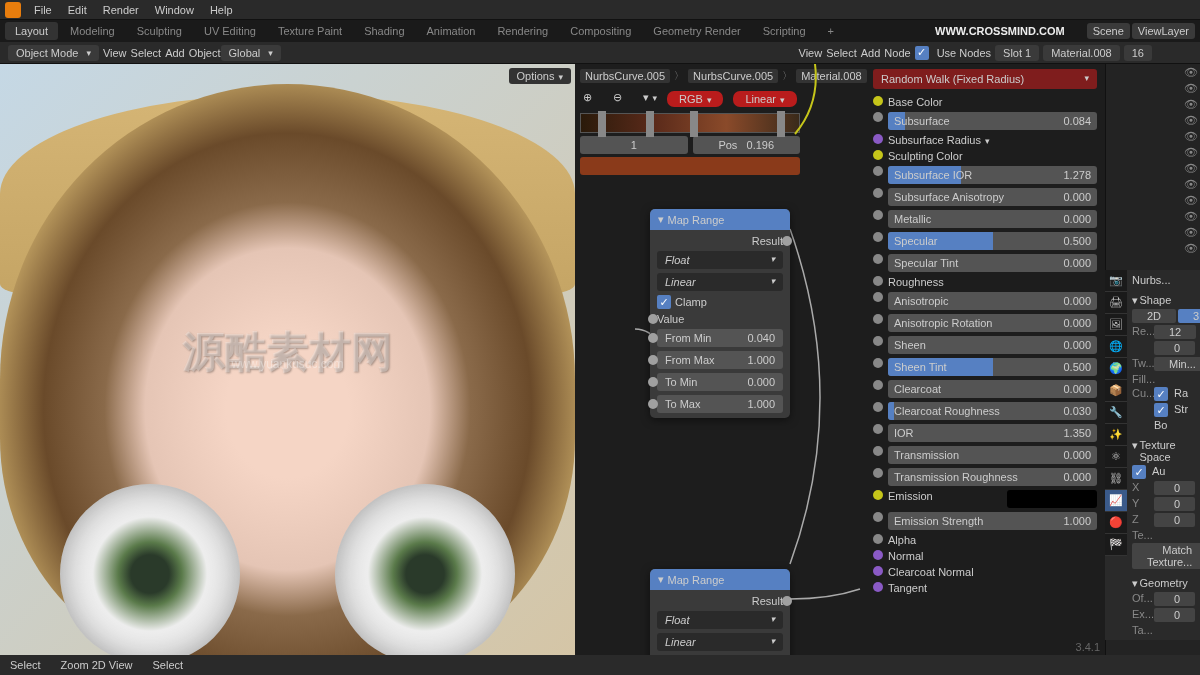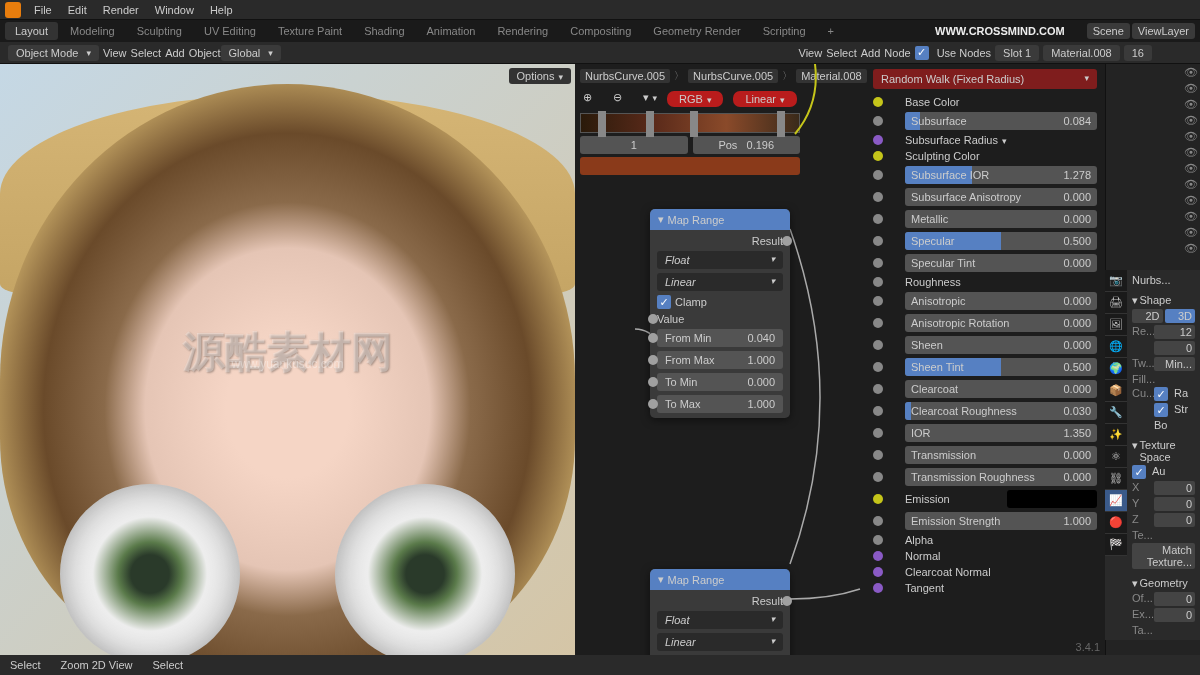--- a/index.html
+++ b/index.html
@@ -40,39 +40,39 @@
 .node-row{display:flex;align-items:center;padding:2px 4px;position:relative;}
 .node-row.right{justify-content:flex-end;}
 .node-field{background:#545454;padding:3px 8px;border-radius:3px;display:flex;justify-content:space-between;flex:1;}
 .node-select{background:#2a2a2a;padding:3px 8px;border-radius:3px;flex:1;display:flex;justify-content:space-between;font-style:italic;}
 .checkbox{width:14px;height:14px;background:#5680c2;border-radius:2px;display:inline-flex;align-items:center;justify-content:center;margin-right:4px;color:#fff;}
 .socket{width:10px;height:10px;border-radius:50%;position:absolute;}
 .socket.out{right:-5px;background:#a0a0a0;}
 .socket.in{left:-5px;background:#a0a0a0;}
 .principled{position:absolute;right:0;top:0;width:240px;}
 .p-header{background:#7f1d1d;padding:4px 8px;border-radius:3px;margin:5px 8px;display:flex;justify-content:space-between;}
-.p-row{display:flex;align-items:center;padding:2px 8px;gap:22px;position:relative;}
+.p-row{display:flex;align-items:flex-start;padding:2px 8px;gap:5px;position:relative;}
 .p-dot{width:10px;height:10px;border-radius:50%;background:#888;flex-shrink:0;}
 .p-dot.yellow{background:#c5c51a;}
 .p-dot.purple{background:#8a5ac5;}
 .p-label{flex:1;}
 .p-slider{flex:1;background:#545454;border-radius:3px;padding:3px 6px;display:flex;justify-content:space-between;position:relative;overflow:hidden;}
 .p-slider .fill{position:absolute;left:0;top:0;bottom:0;background:#5680c2;z-index:0;}
 .p-slider span{position:relative;z-index:1;}
 .p-color{width:90px;height:18px;background:#000;border-radius:3px;}
 .outliner{width:95px;background:#232323;border-left:1px solid #111;}
 .outliner-row{display:flex;align-items:center;justify-content:flex-end;padding:2px 4px;gap:3px;}
 .outliner-row .vis{width:12px;height:12px;opacity:0.6;}
 .props{position:absolute;right:0;top:270px;width:95px;background:#2a2a2a;}
 .props .p-tabs{display:flex;flex-direction:column;width:22px;float:left;}
 .props .p-tabs div{height:22px;display:flex;align-items:center;justify-content:center;background:#1a1a1a;border-bottom:1px solid #333;}
 .props .p-content{margin-left:22px;padding:3px;font-size:10px;}
 .props .p-row2{display:flex;padding:1px 2px;gap:2px;font-size:9px;}
 .props .p-row2 .lbl{width:20px;color:#888;}
-.props .p-row2 .val{flex:1;background:#444;padding:1px 3px;border-radius:2px;text-align:right;}
+.props .p-row2 .val{flex:1;background:#444;padding:1px 15px;border-radius:2px;text-align:right;}
 .statusbar{position:absolute;bottom:0;left:0;right:0;height:20px;background:#2a2a2a;display:flex;align-items:center;padding:0 10px;gap:20px;font-size:10px;color:#888;}
 .chevron::after{content:"▾";margin-left:4px;font-size:9px;}
 .version{position:absolute;bottom:22px;right:100px;color:#666;}
 svg.wire{position:absolute;pointer-events:none;overflow:visible;}
 </style>
 </head>
 <body>
 
 <div class="topbar">
   <div class="logo"></div>

